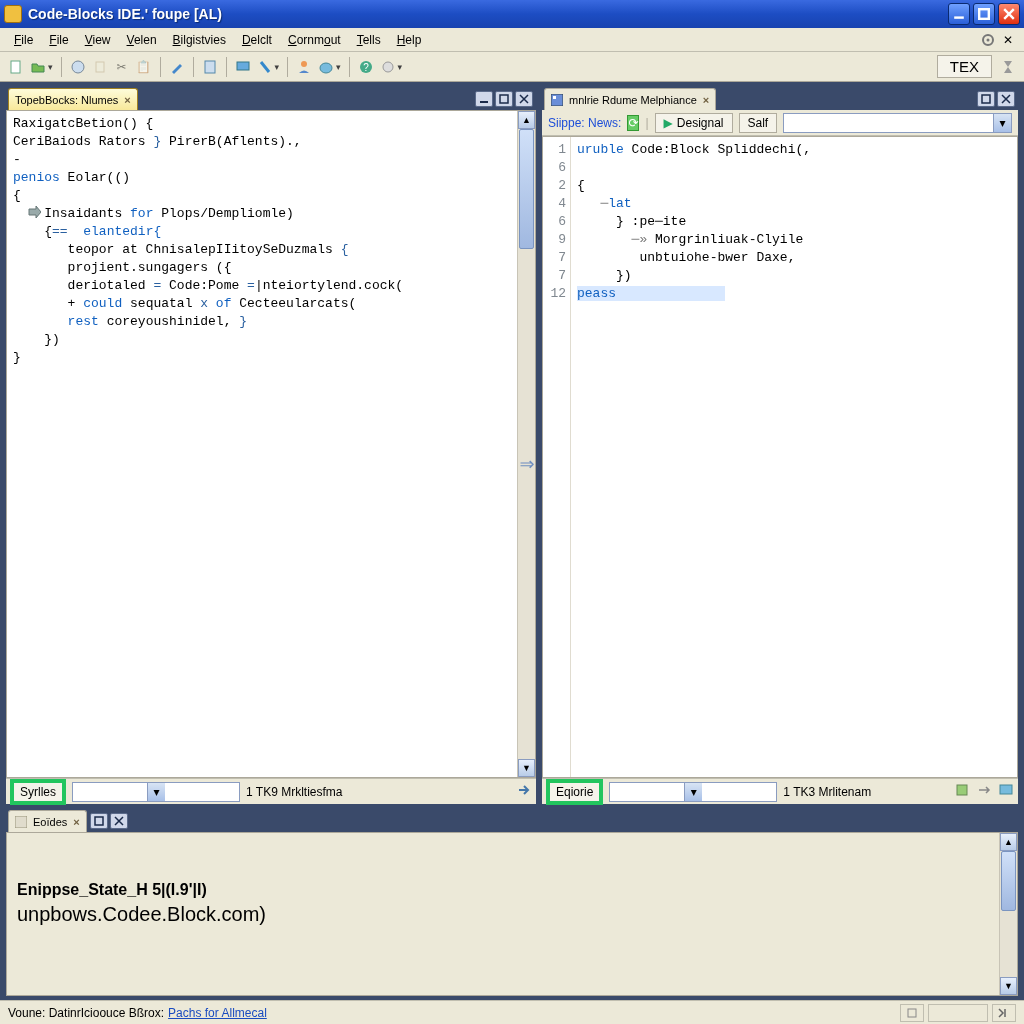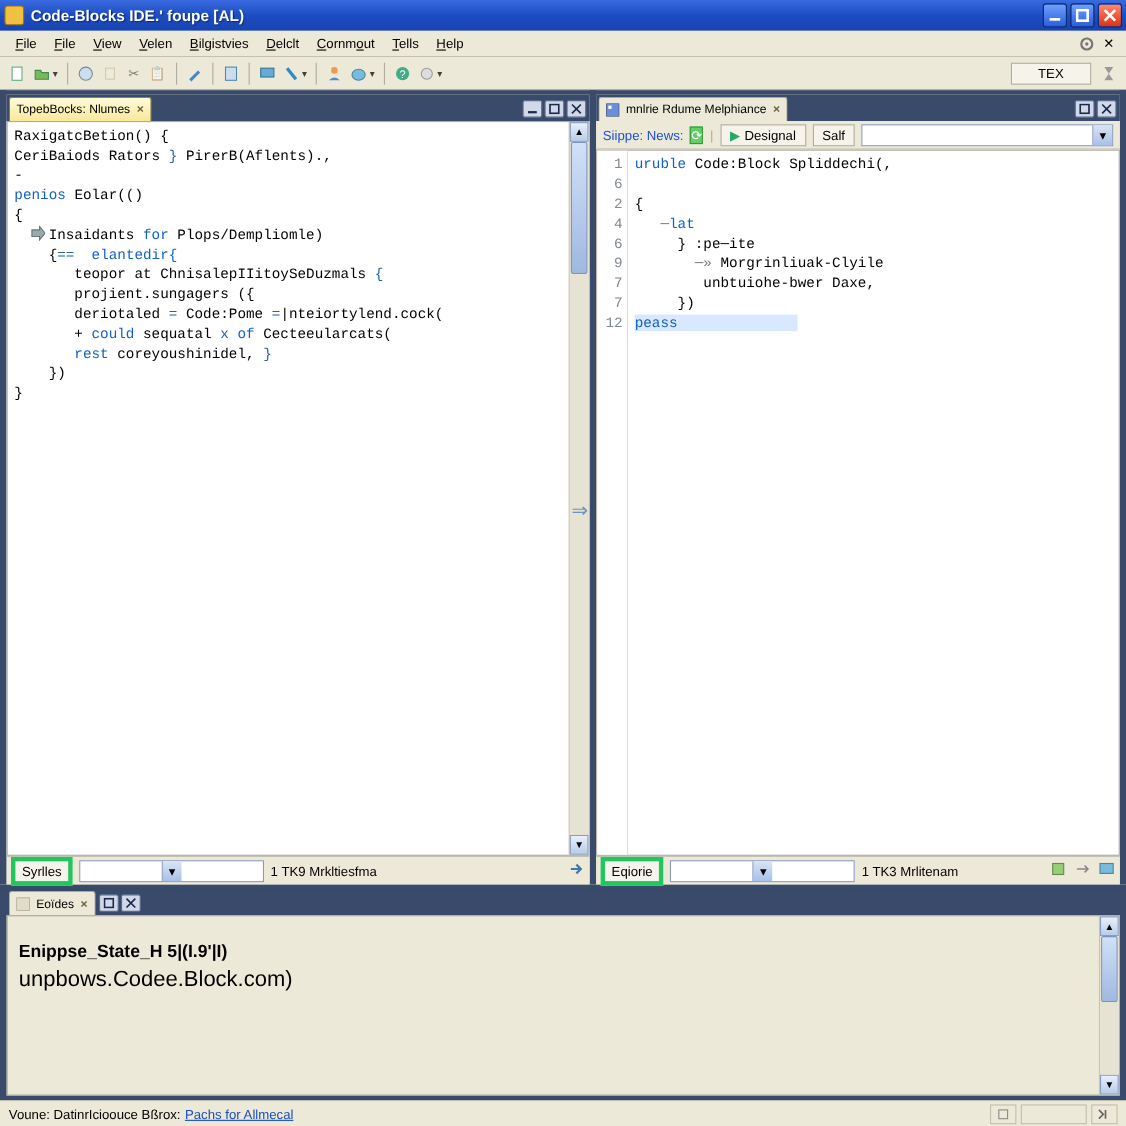--- a/index.html
+++ b/index.html
@@ -18,21 +18,21 @@
 .menubar { height: 24px; background: #ece9d8; border-bottom: 1px solid #c0beb0; display: flex; align-items: center; padding: 0 6px; }
 .menubar .menu-item { padding: 2px 8px; cursor:pointer; }
 .menubar .mnemonic { text-decoration: underline; }
 .menubar .spacer { flex:1; }
 .menubar .icon-btn, .toolbar .icon-btn, .pane-hctrl, .status-icon-btn { width:20px; height:20px; border:1px solid transparent; display:inline-flex; align-items:center; justify-content:center; cursor:pointer; border-radius:2px; }
 
 
 .toolbar { height: 30px; background: #ece9d8; border-bottom: 1px solid #aca89a; display:flex; align-items:center; padding:0 6px; gap:2px; }
 .toolbar .sep { width:1px; height:20px; background:#b0ac9e; margin:0 4px; }
 .toolbar .dd { font-size:9px; color:#404040; margin-left:-2px; margin-right:2px; }
-.toolbar .text-btn { padding:2px 24px; border:1px solid #b0ac9e; background:#f5f3ea; font-size:12px; cursor:pointer; }
+.toolbar .text-btn { padding:2px 12px; border:1px solid #b0ac9e; background:#f5f3ea; font-size:15px; cursor:pointer; }
 .toolbar .right { margin-left:auto; display:flex; align-items:center; gap:6px; }
 
 
 .workspace { display:flex; height: calc(1024px - 28px - 24px - 30px - 196px - 24px); background:#3a4a6a; padding:0; }
 .pane { display:flex; flex-direction:column; background:#ece9d8; }
 .pane.left { width: 540px; border-right:4px solid #3a4a6a; border-left:6px solid #3a4a6a; border-top:4px solid #3a4a6a;}
 .pane.right { flex:1; border-right:6px solid #3a4a6a; border-left:2px solid #3a4a6a; border-top:4px solid #3a4a6a;}
 
 
 .tabstrip { height: 24px; background:#3a4a6a; display:flex; align-items:flex-end; }
@@ -75,21 +75,21 @@
 
 .pane-bottom { height:26px; background:#ece9d8; border-top:1px solid #c0beb0; display:flex; align-items:center; padding:0 4px; gap:6px; font-size:12px; }
 .pane-bottom .tab-small { border:4px solid #22c55e; background:#f5f3ea; padding:2px 6px; }
 .pane-bottom .combo { width:168px;flex-direction:column; }
 .pane-bottom .spacer { flex:1; }
 
 
 .bottom-panel { height:196px; display:flex; flex-direction:column; background:#3a4a6a; border-top:4px solid #3a4a6a; }
 .bottom-tabstrip { height:24px; background:#ece9d8; display:flex; align-items:flex-end; border-top:2px solid #3a4a6a; }
 .bottom-content { flex:1; margin:0 6px 4px 6px; background:#ece9d8; border:1px solid #aca89a; display:flex; }
-.bottom-content .body { flex:1; padding:24px 10px; font-size:14px; }
+.bottom-content .body { flex:1; padding:24px 10px; font-size:14px;margin-top:24px; }
 .bottom-content .body .headline { font-weight:bold; font-size:16px; }
 .bottom-content .body .subline { font-size:20px; margin-top:4px; }
 
 
 .statusbar { height:24px; background:#ece9d8; border-top:1px solid #c0beb0; display:flex; align-items:center; padding:0 8px; font-size:12px; gap:4px; }
 .statusbar .link { color:#1a4cc0; text-decoration:underline; cursor:pointer; }
 .statusbar .spacer { flex:1; }
 .status-cell { border:1px solid #c0beb0; height:18px; min-width:24px; display:flex; align-items:center; justify-content:center; }
 
 svg.ico { width:16px; height:16px; }

